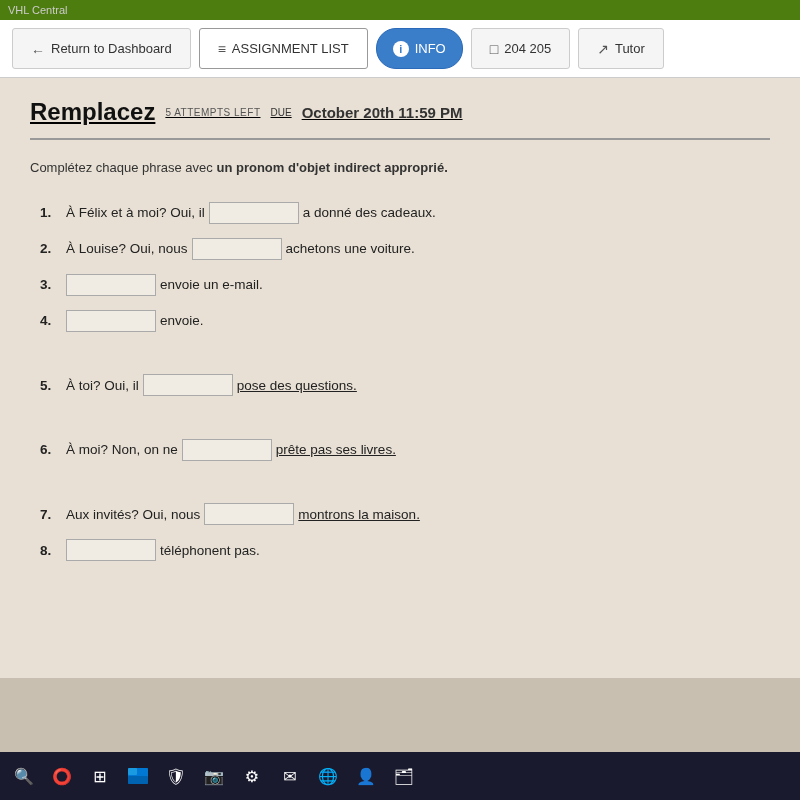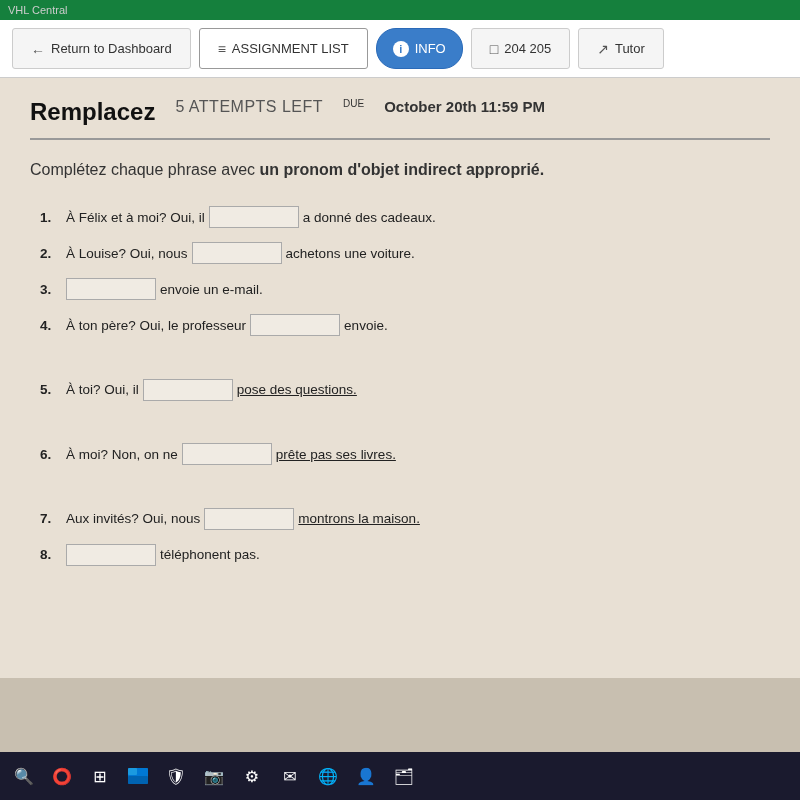--- a/index.html
+++ b/index.html
@@ -7,21 +7,21 @@
       font-family: Arial, sans-serif;
       background: #c8bfb0;
       width: 800px;
       height: 800px;
       overflow: hidden;
       position: relative;
     }
 
     
     .title-bar {
-      background: #15803d;
+      background: #4d7c0f;
       color: #ccc;
       font-size: 11px;
       padding: 3px 8px;
       height: 20px;
       display: flex;
       align-items: center;
     }
 
     
     .nav-bar {
@@ -94,53 +94,54 @@
     }
 
     .assignment-header {
       border-bottom: 2px solid #999;
       padding-bottom: 12px;
       margin-bottom: 18px;
     }
 
     .assignment-title-row {
       display: flex;
-      align-items: flex-start;
-      gap: 20px;
+      align-items: center;
+      gap: 10px;
       flex-wrap: wrap;
+      text-decoration: underline;
     }
 
     .assignment-title {
       font-size: 24px;
       font-weight: bold;
       color: #111;
     }
 
     .attempts-label {
-      font-size: 16px;
+      font-size: 10px;
       color: #555;
       font-weight: normal;
       text-transform: uppercase;
       letter-spacing: 0.5px;
     }
 
     .due-label {
       font-size: 10px;
       color: #333;
       font-weight: normal;
     }
 
     .due-date {
       font-size: 15px;
       color: #333;
       font-weight: bold;
     }
 
     .instruction-text {
-      font-size: 16px;
+      font-size: 13px;
       color: #333;
       margin-bottom: 24px;
       line-height: 1.5;
     }
 
     .instruction-text strong {
       font-weight: bold;
     }
 
     .questions-list {
@@ -268,21 +269,20 @@
     </div>
 
     <div class="question-item">
       <span class="question-number">3.</span>
       <input type="text" class="answer-input" style="">
       <span>envoie un e-mail.</span>
     </div>
 
     <div class="question-item">
       <span class="question-number">4.</span>
-      <span>À ton père? Oui, le professeur</span>
       <input type="text" class="answer-input" style="">
       <span>envoie.</span>
     </div>
 
     <div class="question-item">
       <span class="question-number">5.</span>
       <span>À toi? Oui, il</span>
       <input type="text" class="answer-input" style="">
       <span class="underline-text">pose des questions.</span>
     </div>

